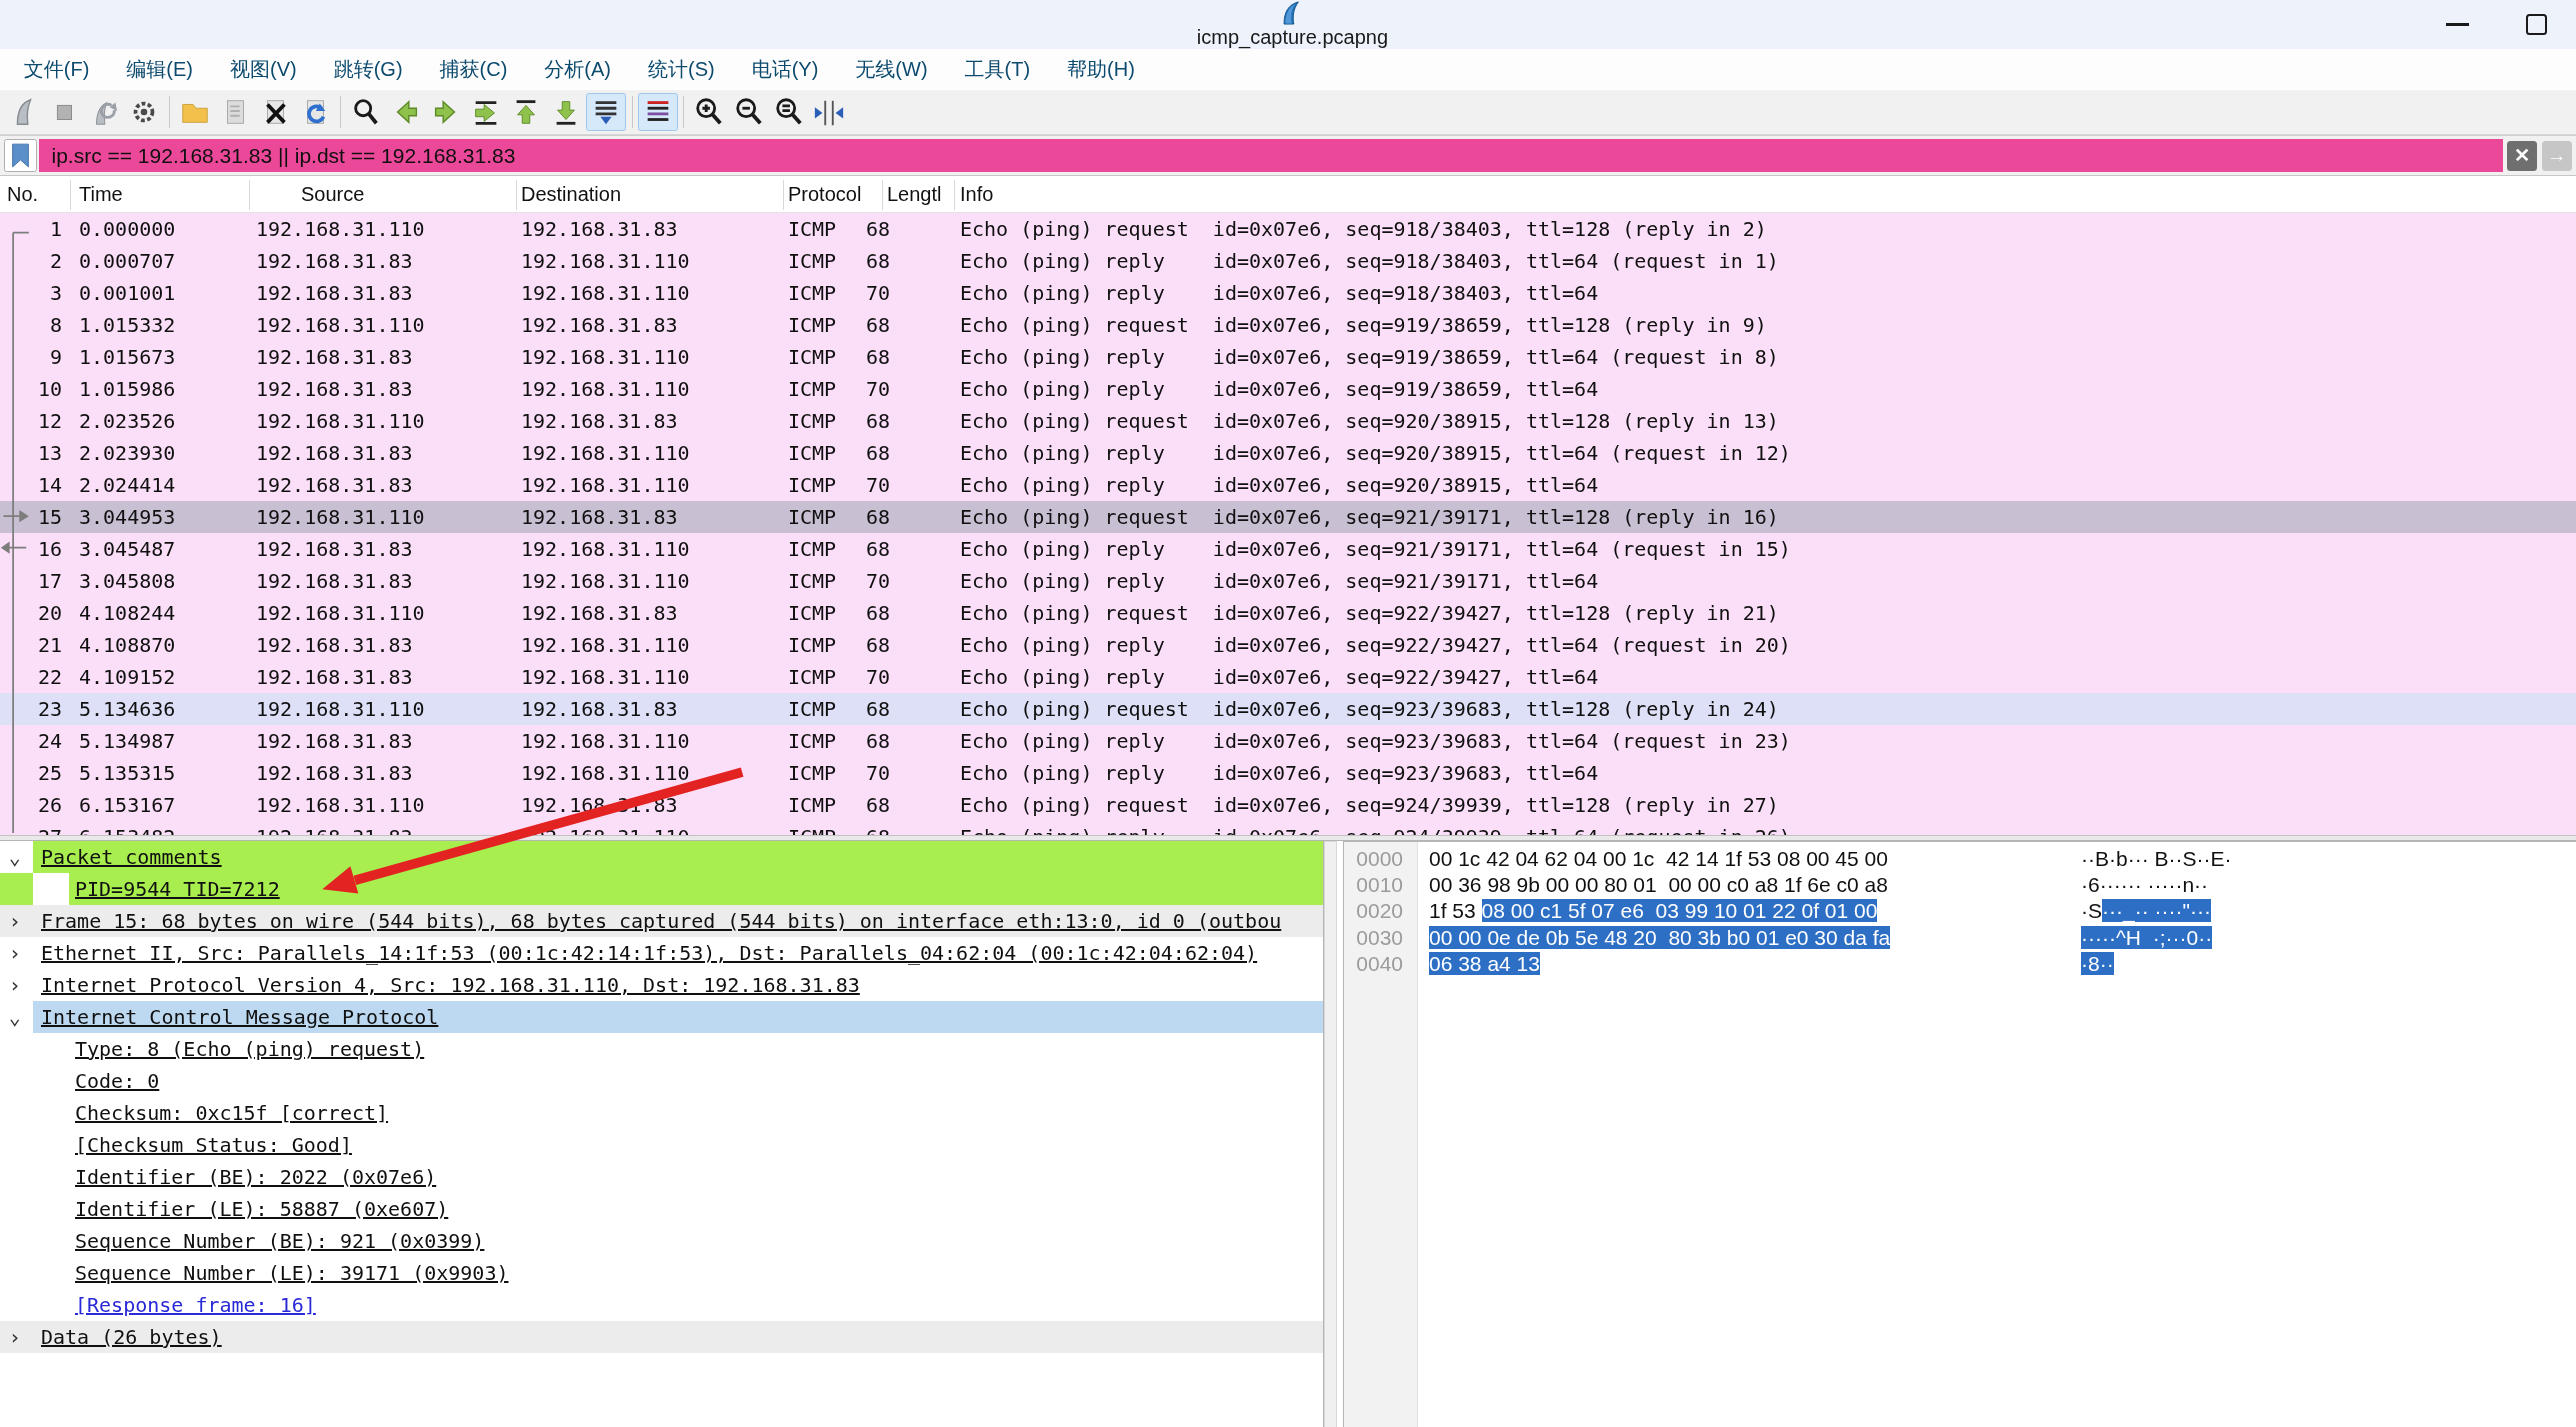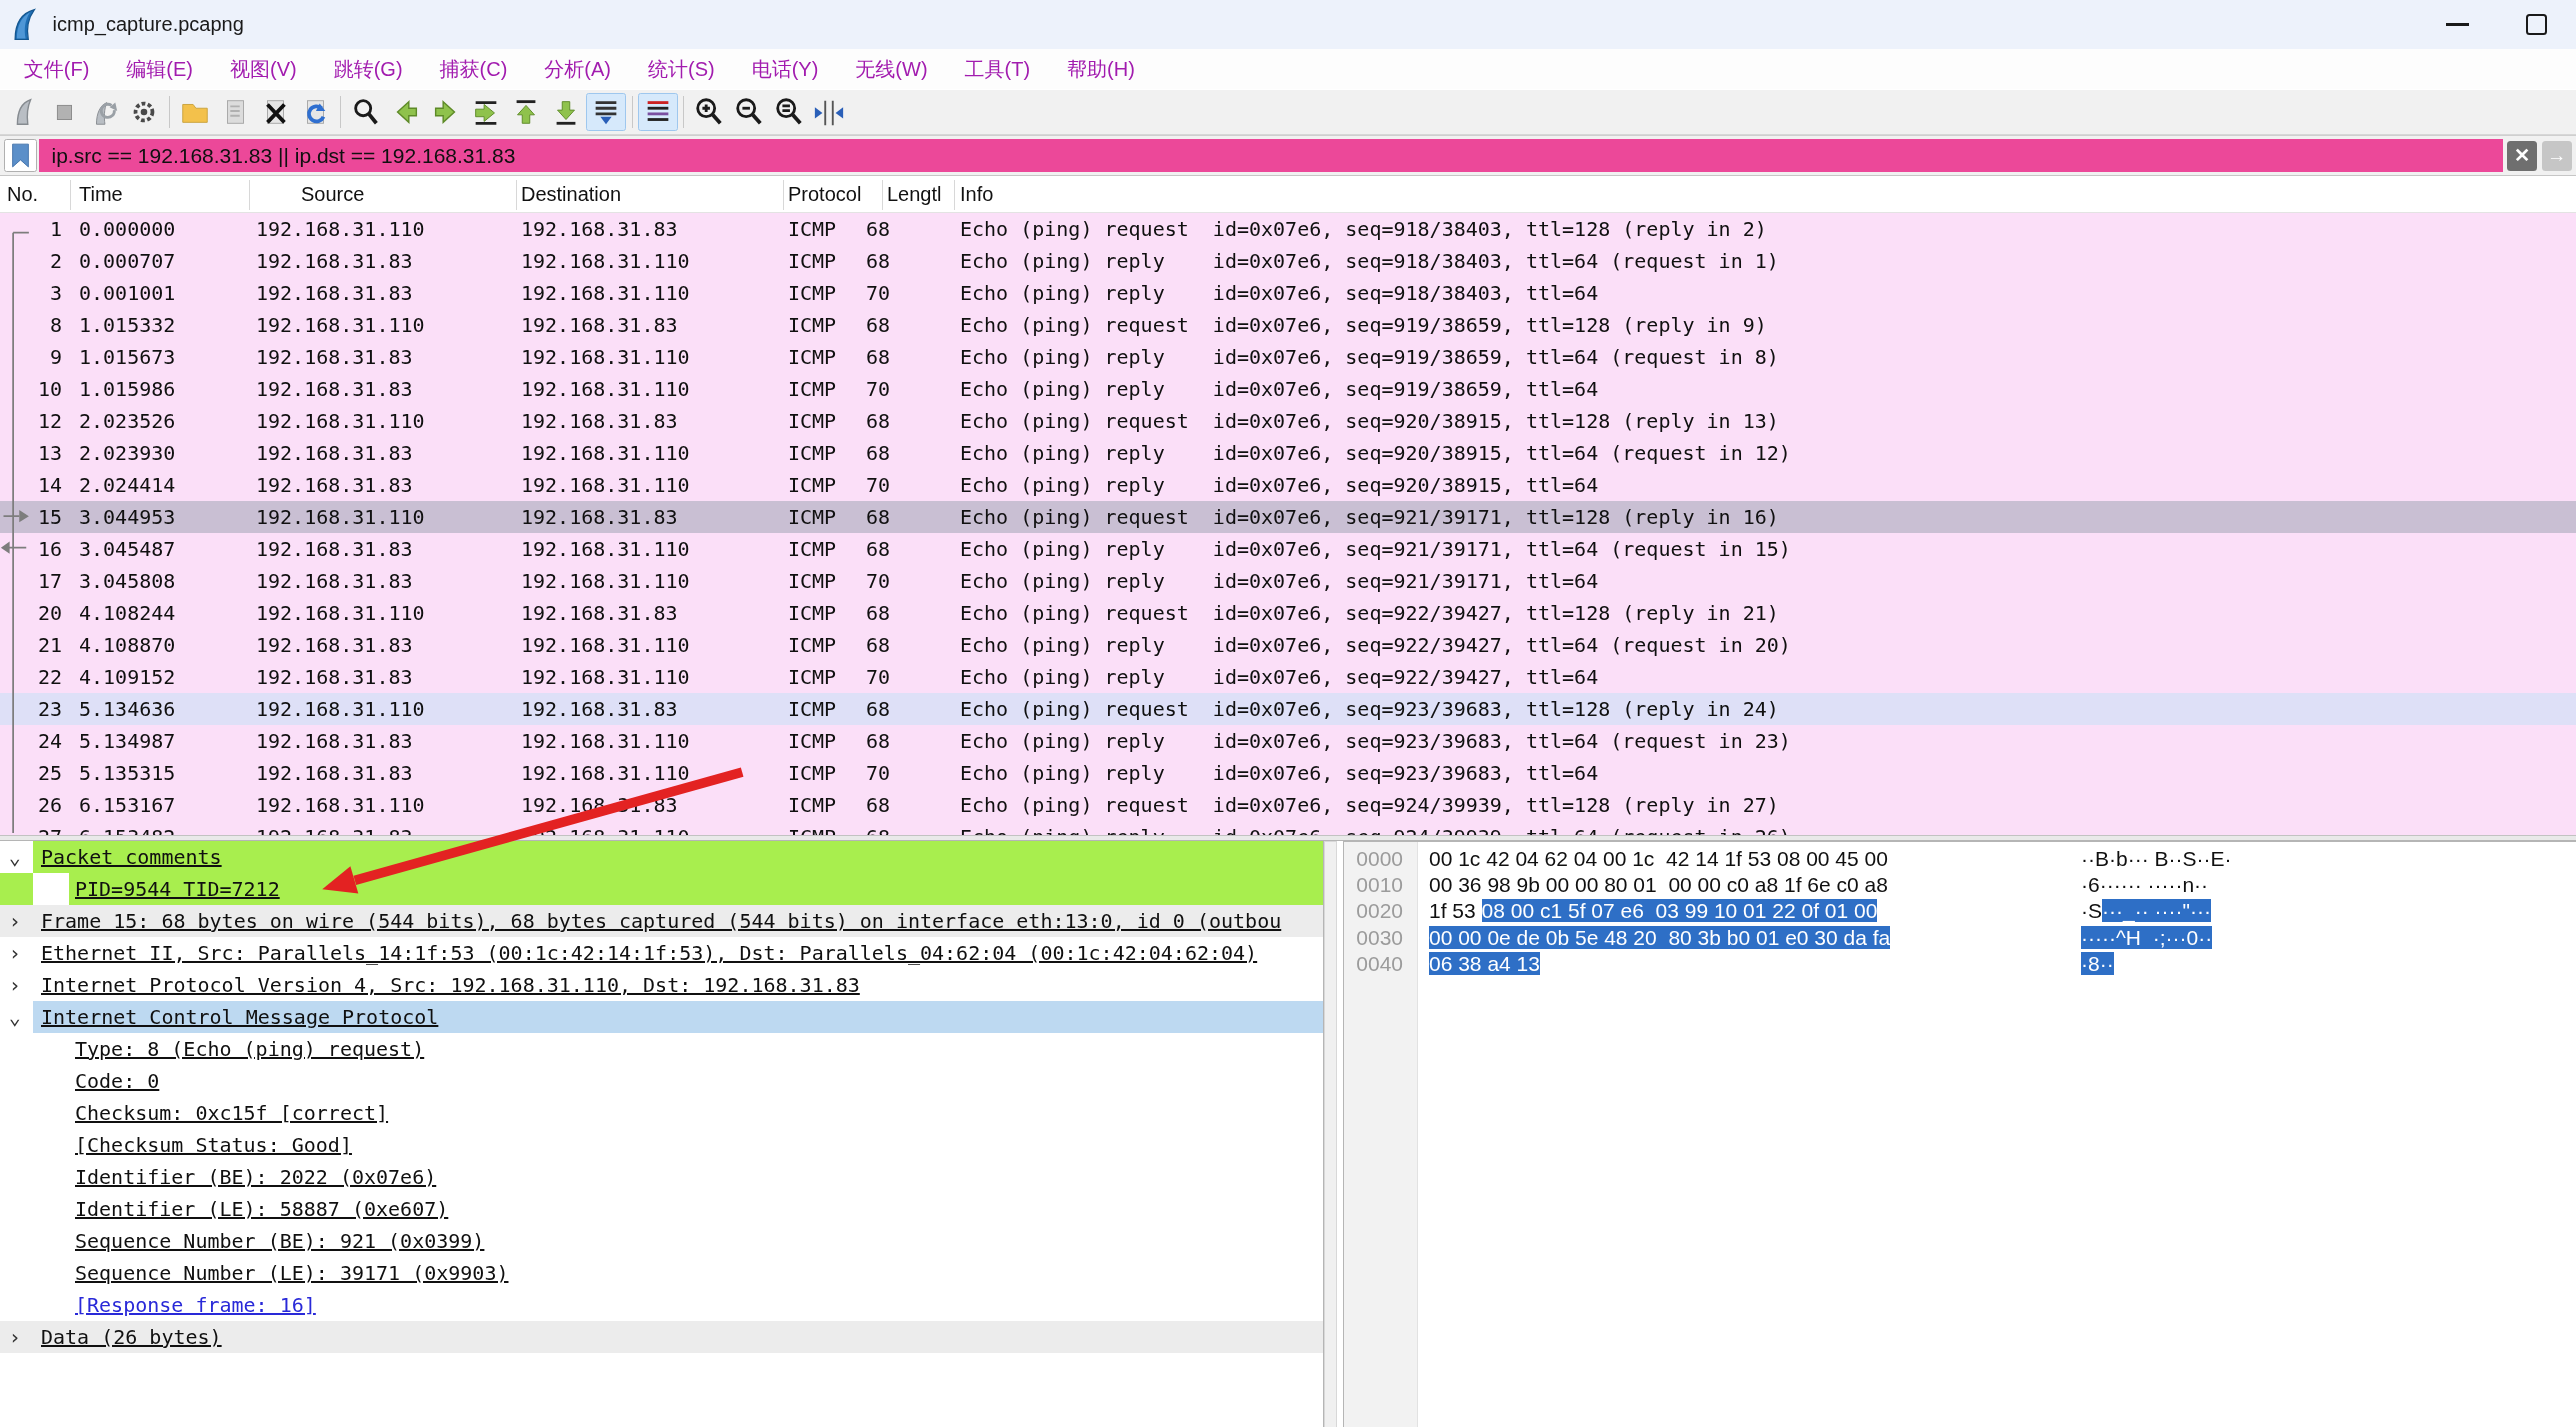--- a/index.html
+++ b/index.html
@@ -2,32 +2,32 @@
 <html style="font-size:14px"><head>
 <meta charset="utf-8">
 <style>
   * { margin:0; padding:0; box-sizing:border-box; }
   html,body { background:#ffffff; }
   .win { position:relative; width:2576px; height:1428px; background:#ffffff; overflow:hidden;
          font-family:"Liberation Sans", sans-serif; color:#111; }
 
   
   .titlebar { position:absolute; left:0; top:0; right:0; height:49px; background:#edf2fb;
-              display:flex; align-items:center; }
+              display:flex; align-items:center;flex-direction:column; }
   .app-icon { width:35px; height:35px; margin-left:8.8px; }
   .title-text { font-size:20px; margin-left:8.8px; color:#1a1a1a; }
   .winbtns { position:absolute; right:0; top:0; height:49px; display:flex; align-items:center; }
   .wbtn { width:79px; height:49px; display:flex; align-items:center; justify-content:center; }
   .min-glyph { width:23px; height:2.6px; background:#1a1a1a; }
   .max-glyph { width:21px; height:21px; border:2.6px solid #1a1a1a; border-radius:3.5px; }
 
   
   .menubar { position:absolute; left:0; top:49px; right:0; height:40px; background:#fdfdfd;
              display:flex; align-items:center; padding-left:5.3px; }
-  .menu-item { font-size:20px; padding:0 18.5px; height:100%; display:flex; align-items:center; color:#a21caf; }
+  .menu-item { font-size:20px; padding:0 18.5px; height:100%; display:flex; align-items:center; color:#0c4a6e; }
 
   
   .toolbar { position:absolute; left:0; top:90px; right:0; height:45px; background:#f1f1f1;
              border-bottom:0.9px solid #d7d7d7; display:flex; align-items:center; padding-left:3.5px; }
   .tbtn { width:40px; height:38px; display:flex; align-items:center; justify-content:center; border-radius:2.6px; }
   .tbtn.toggled { background:#d6e9fb; border:0.9px solid #9ec7ee; }
   .tsep { width:0.9px; height:32px; background:#c8c8c8; margin:0 5.3px; }
   .tbtn svg { width:32px; height:32px; }
 
   

